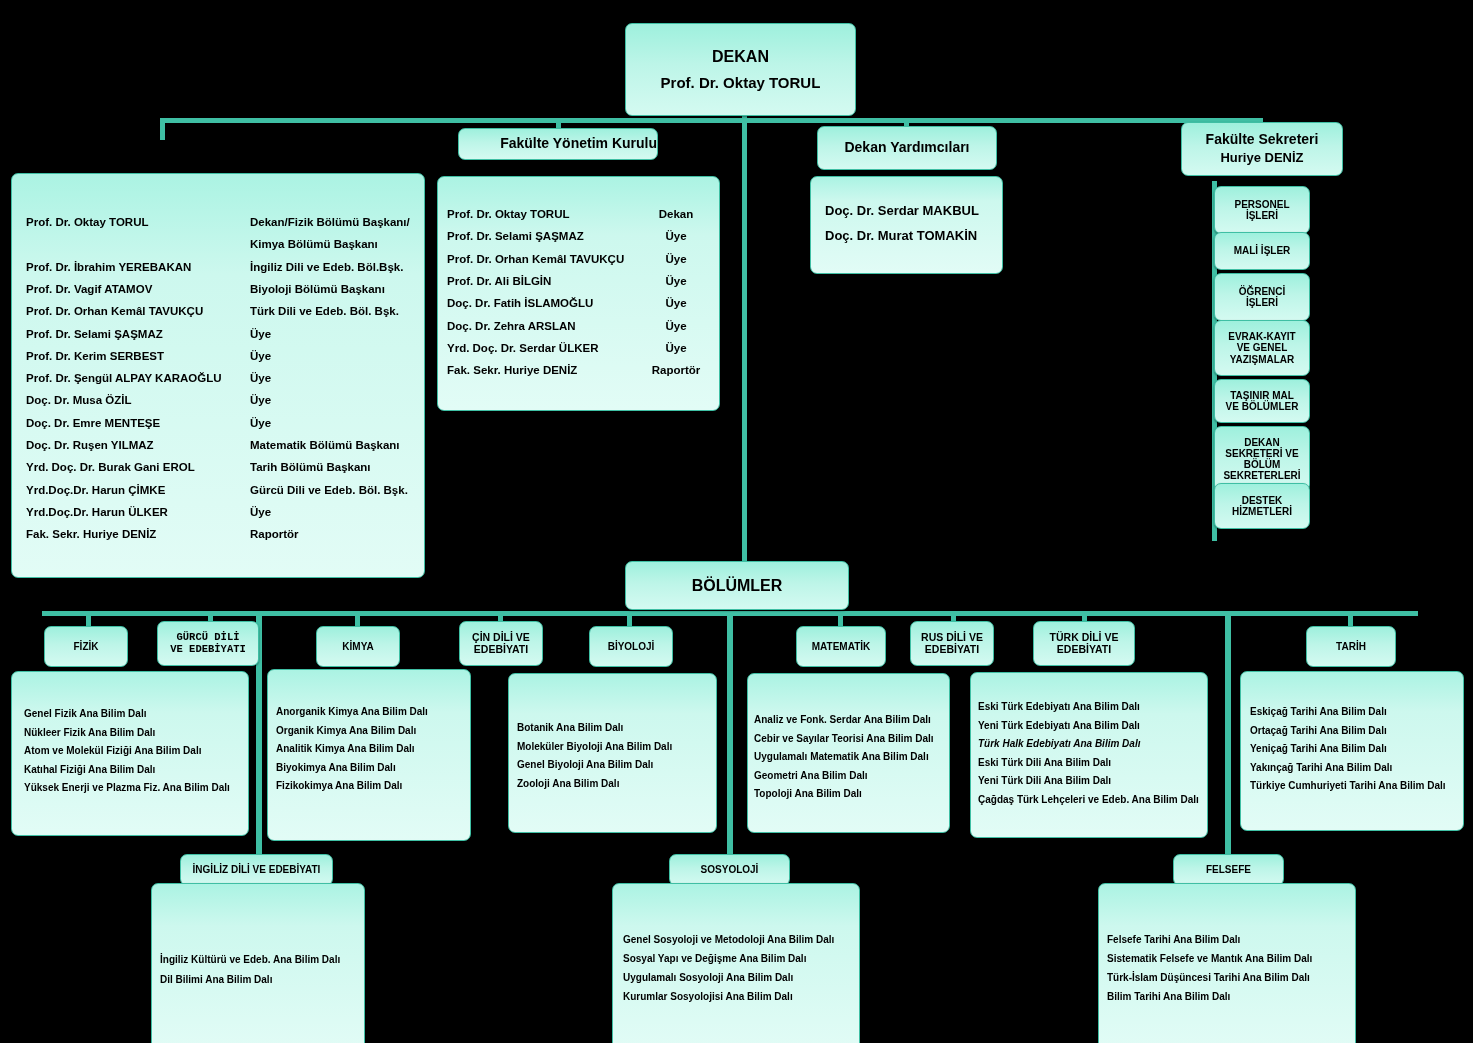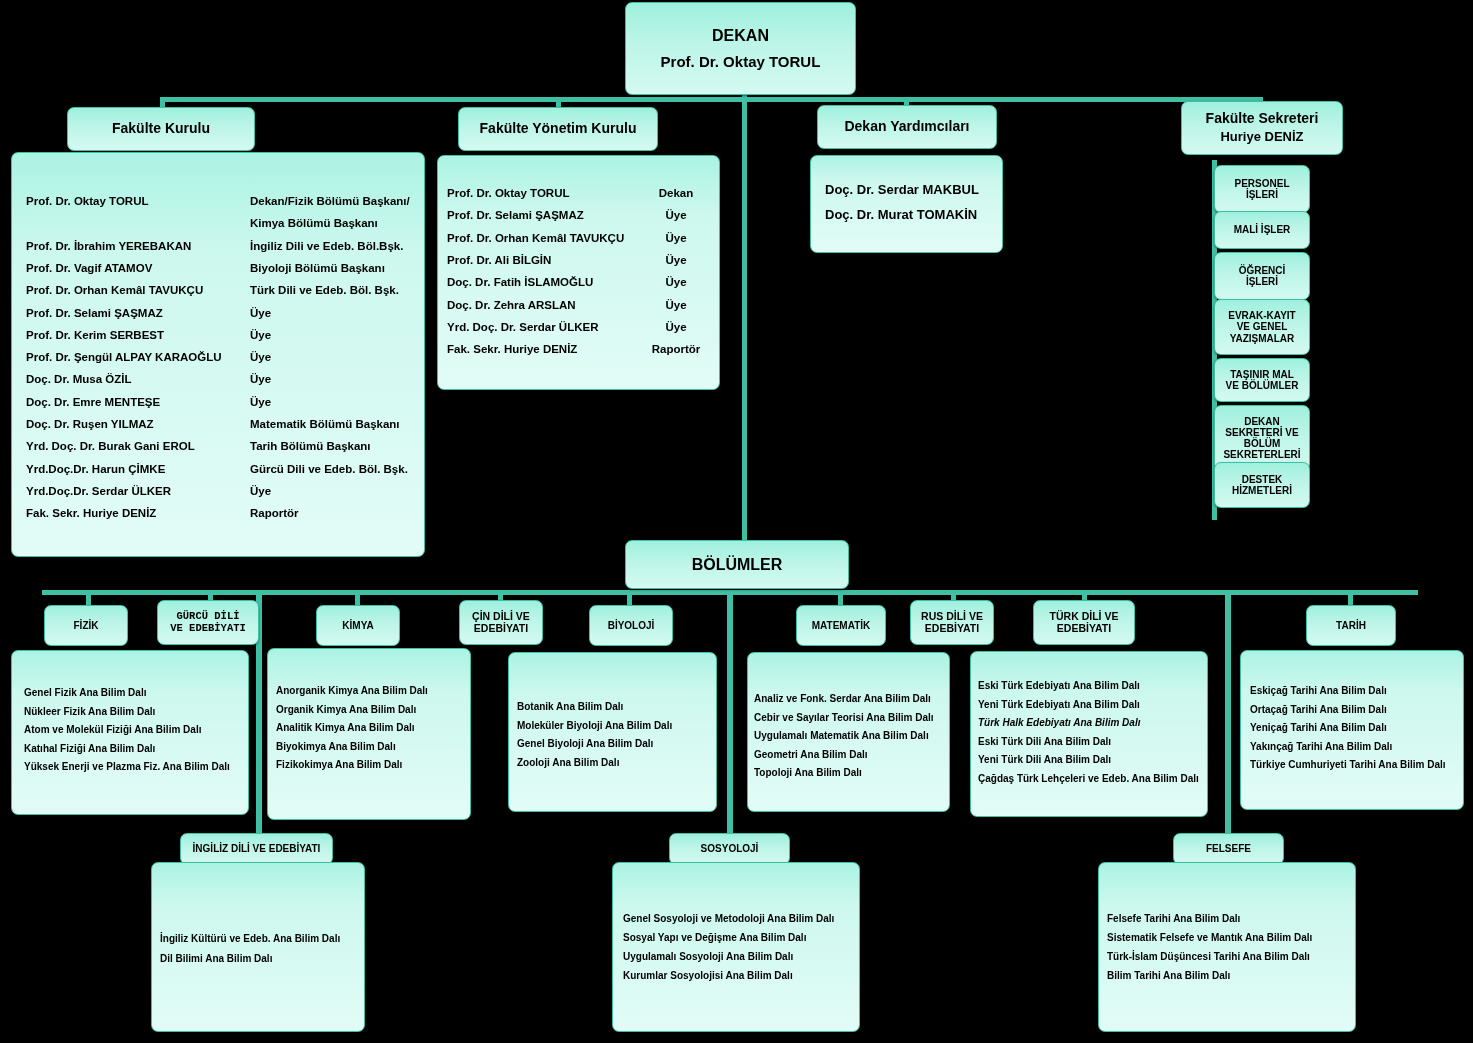--- a/index.html
+++ b/index.html
@@ -1,18 +1,18 @@
 <!DOCTYPE html>
 <html><head>
 <meta charset="utf-8">
 <style>
   html,body{margin:0;padding:0;background:#000;}
   body{width:1473px;height:1043px;position:relative;overflow:hidden;
        font-family:"Liberation Sans",sans-serif;color:#000;}
-  #chart{position:absolute;inset:0;}
+  #chart{position:absolute;inset:0;margin-top:21px;}
 
   
   .box{position:absolute;box-sizing:border-box;
        border:1.5px solid #3fbfa4;border-radius:7px;
        background:linear-gradient(to bottom,#9ef0dd 0%,#c9f7ec 35%,#d8fbf3 100%);
        box-shadow:0 1px 2px rgba(0,0,0,.45);}
   .hdr{display:flex;align-items:center;justify-content:center;text-align:center;
        font-weight:bold;line-height:1.12;}
   .titlebox{background:linear-gradient(to bottom,#9ef0dd 0%,#bdf5e8 45%,#d4faf1 100%);}
   .panel{background:linear-gradient(to bottom,#abf3e3 0%,#cdf8ee 25%,#e2fcf6 100%);}
@@ -65,23 +65,20 @@
 
   <div class="line vline" style="left:256px;top:590px;width:6px;height:262px;"></div>
   <div class="line vline" style="left:727px;top:590px;width:6px;height:262px;"></div>
   <div class="line vline" style="left:1225px;top:590px;width:6px;height:262px;"></div>
 
   <div class="box titlebox hdr" style="left:625px;top:2px;width:231px;height:93px;flex-direction:column;gap:9px;">
     <span class="f16">DEKAN</span>
     <span class="f15">Prof. Dr. Oktay TORUL</span>
   </div>
 
-  <div class="box titlebox hdr f14" style="left:67px;top:107px;width:188px;height:44px;">
-    <span>Fakülte Kurulu</span>
-  </div>
   <div class="box panel" style="left:11px;top:152px;width:414px;height:405px;">
     <div class="rowlist" id="fc-list">
         <div class="tworow f115" style="left: 14px; top: 42px;">
           <span class="c1" style="width: 224px;">Prof. Dr. Oktay TORUL</span>
           <span class="c2">Dekan/Fizik Bölümü Başkanı/</span>
         </div>
         <div class="tworow f115" style="left: 14px; top: 64.3px;">
           <span class="c1" style="width: 224px;"></span>
           <span class="c2">Kimya Bölümü Başkanı</span>
         </div>
@@ -123,31 +120,31 @@
         </div>
         <div class="tworow f115" style="left: 14px; top: 287.3px;">
           <span class="c1" style="width: 224px;">Yrd. Doç. Dr. Burak Gani EROL</span>
           <span class="c2">Tarih Bölümü Başkanı</span>
         </div>
         <div class="tworow f115" style="left: 14px; top: 309.6px;">
           <span class="c1" style="width: 224px;">Yrd.Doç.Dr. Harun ÇİMKE</span>
           <span class="c2">Gürcü Dili ve Edeb. Böl. Bşk.</span>
         </div>
         <div class="tworow f115" style="left: 14px; top: 331.9px;">
-          <span class="c1" style="width: 224px;">Yrd.Doç.Dr. Serdar ÜLKER</span>
+          <span class="c1" style="width: 224px;">Yrd.Doç.Dr. Harun ÜLKER</span>
           <span class="c2">Üye</span>
         </div>
         <div class="tworow f115" style="left: 14px; top: 354.2px;">
           <span class="c1" style="width: 224px;">Fak. Sekr. Huriye DENİZ</span>
           <span class="c2">Raportör</span>
         </div>
       </div>
   </div>
 
-  <div class="box titlebox hdr f14" style="left:458px;top:107px;width:200px;height:44px;">
+  <div class="box titlebox hdr f14" style="left:458px;top:107px;width:200px;height:32px;justify-content:flex-end;">
     <span>Fakülte Yönetim Kurulu</span>
   </div>
   <div class="box panel" style="left:437px;top:155px;width:283px;height:235px;">
     <div class="rowlist" id="mb-list">
         <div class="tworow f115" style="left: 9px; top: 31px;">
           <span class="c1" style="width: 194px;">Prof. Dr. Oktay TORUL</span>
           <span class="c2" style="width: 70px; text-align: center;">Dekan</span>
         </div>
         <div class="tworow f115" style="left: 9px; top: 53.3px;">
           <span class="c1" style="width: 194px;">Prof. Dr. Selami ŞAŞMAZ</span>

